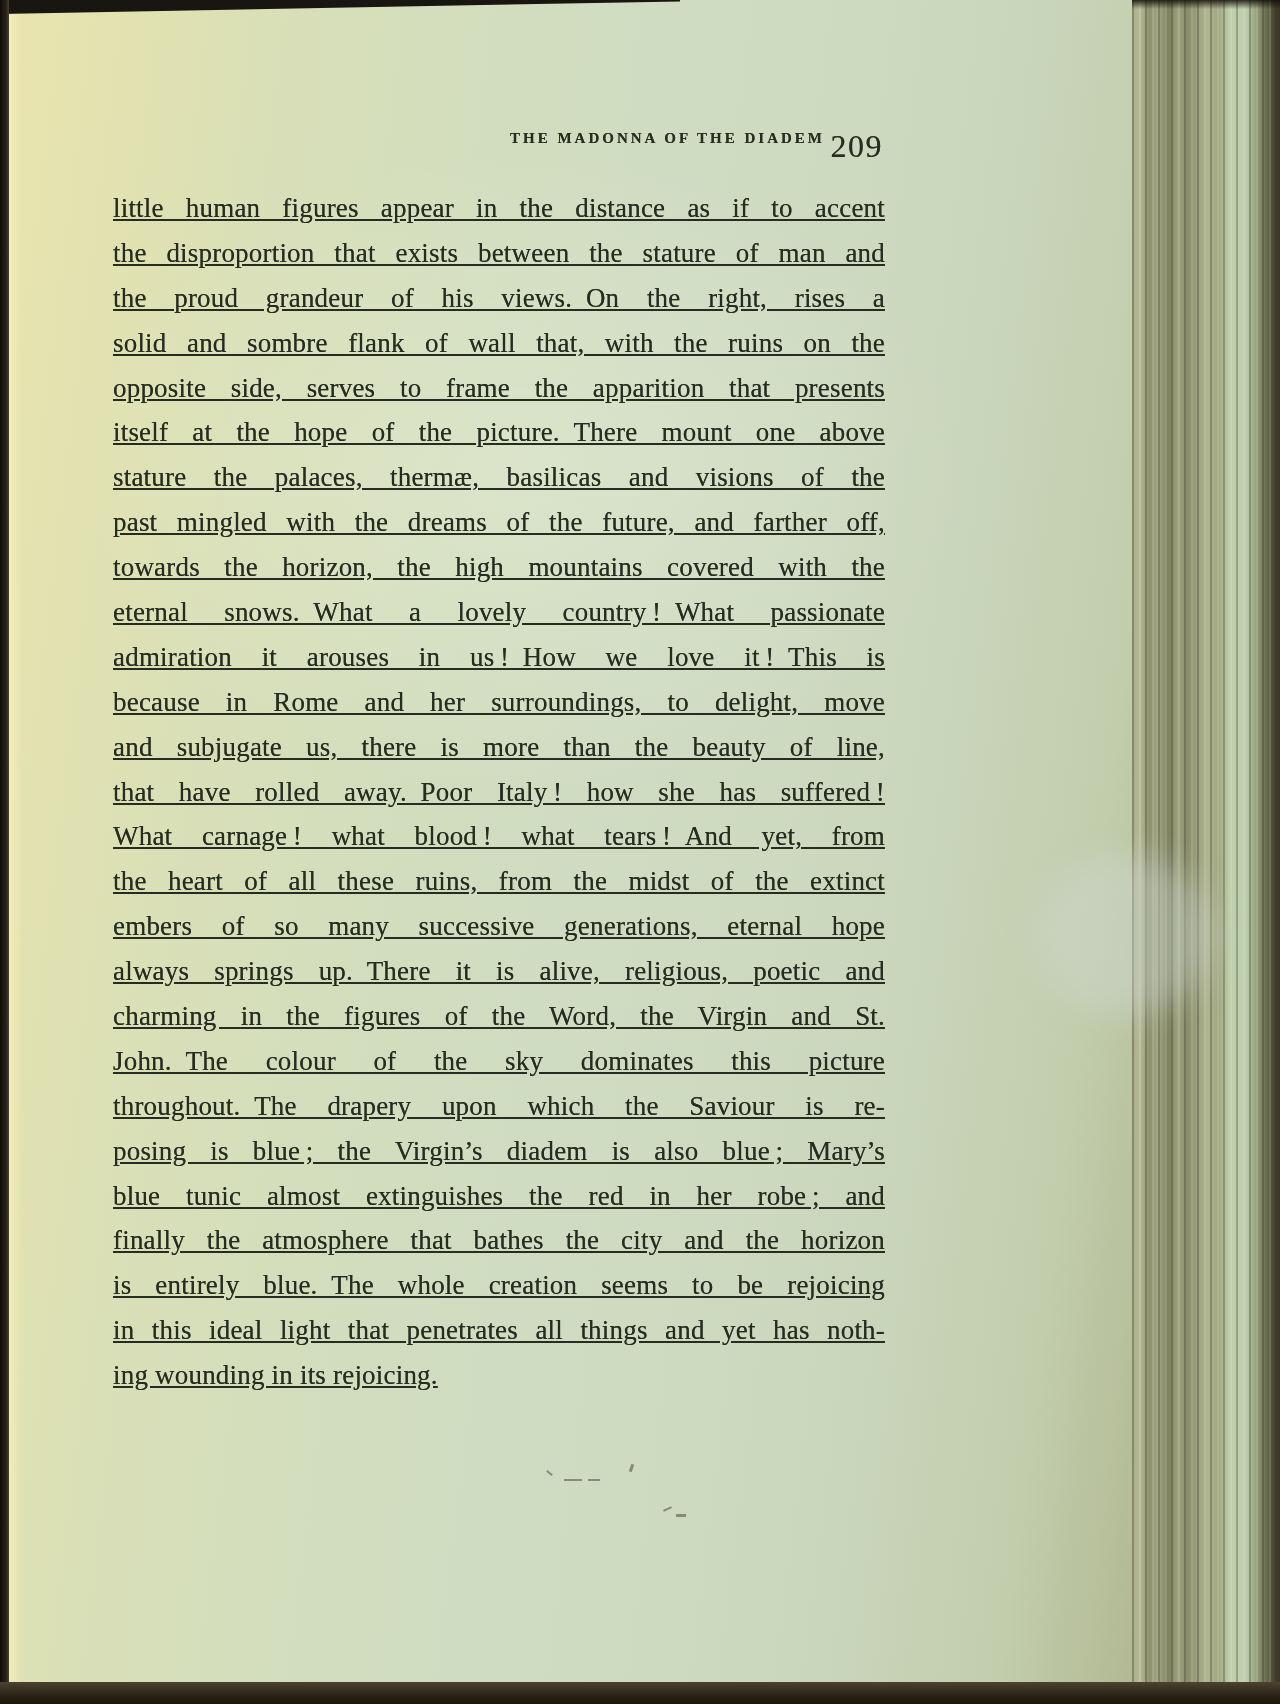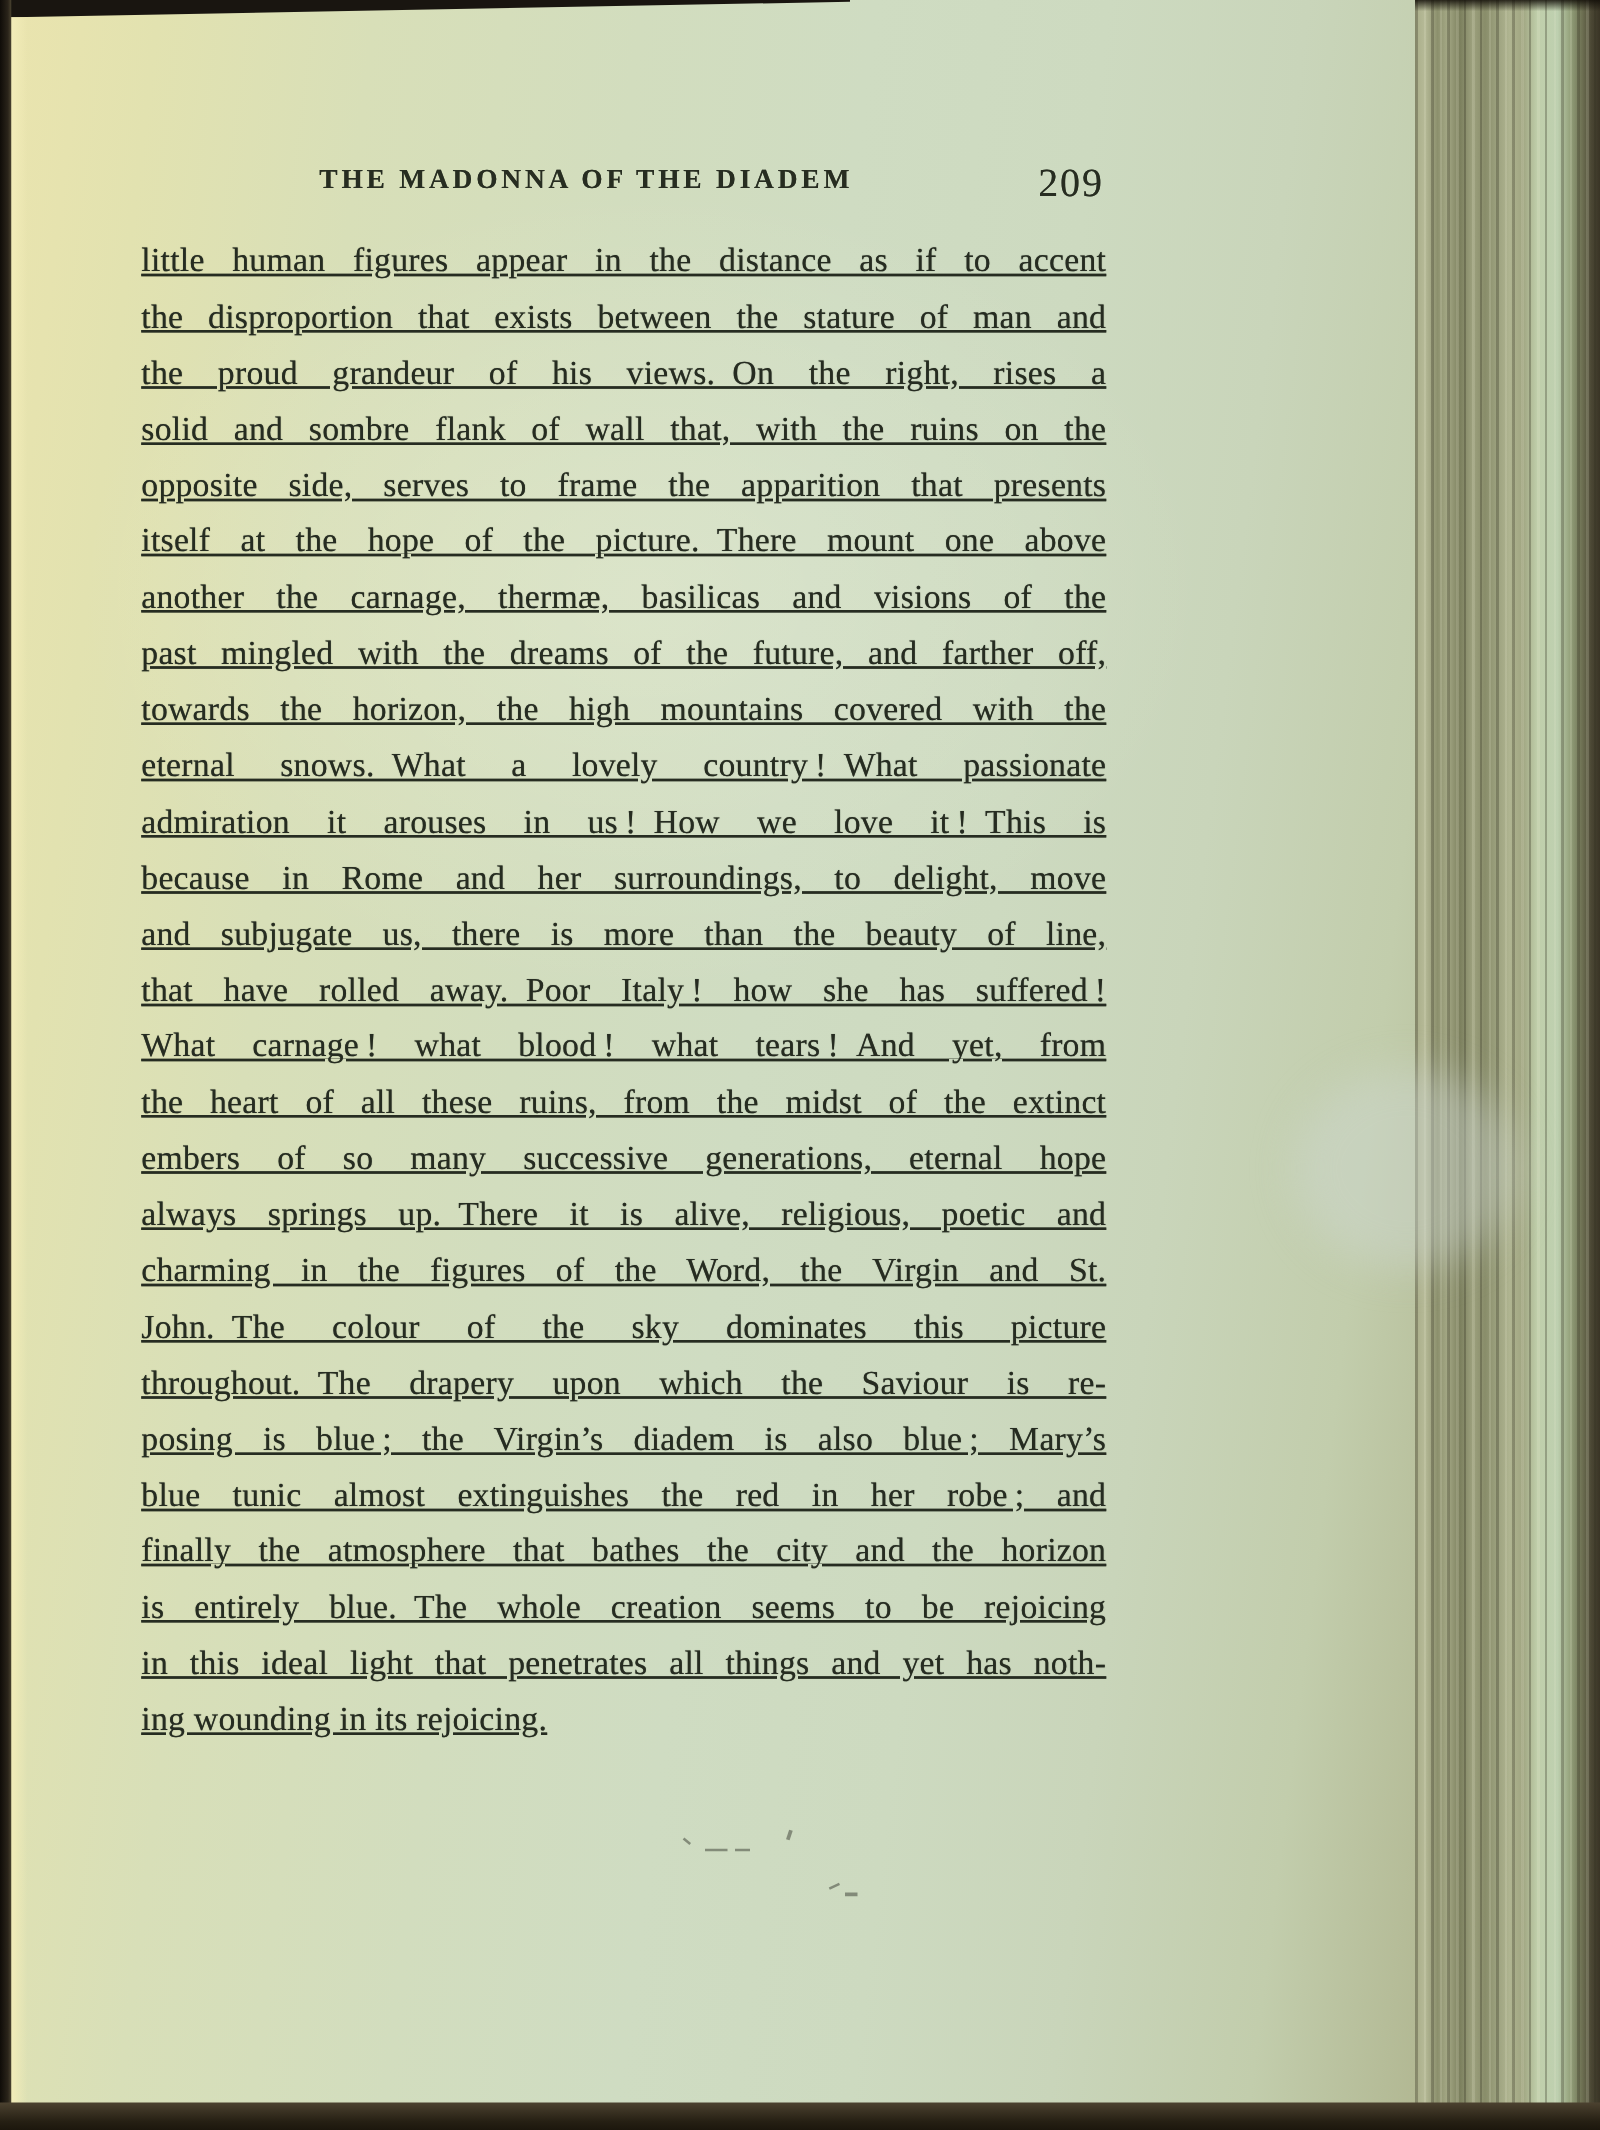--- a/index.html
+++ b/index.html
@@ -62,22 +62,22 @@
   .bottom-band {
     position: absolute; left: 0; top: 1682px; width: 1280px; height: 22px;
     background: linear-gradient(180deg, #4c4230, #251f13 70%, #1c170d);
   }
   
   .running-head {
     position: absolute; left: 105px; top: 130px; width: 772px; height: 34px;
   }
   .head-title {
     position: absolute; left: 0; right: 60px; top: 0;
-    text-align: center;
-    font-size: 22px; font-weight: bold;
+    text-align: right;
+    font-size: 15px; font-weight: bold;
     letter-spacing: 3px;
     color: #272d21;
     text-shadow: 0 0 0.5px rgba(40,46,34,0.7);
   }
   .head-number {
     position: absolute; right: 2px; top: -2px;
     font-size: 32px; letter-spacing: 1.5px;
     color: #272d21;
     text-shadow: 0 0 0.5px rgba(40,46,34,0.7);
   }
@@ -119,21 +119,21 @@
     <div class="head-number">209</div>
   </div>
 
   <div class="body-text">
       <div class="line">little human figures appear in the distance as if to accent</div>
       <div class="line">the disproportion that exists between the stature of man and</div>
       <div class="line">the proud grandeur of his views. On the right, rises a</div>
       <div class="line">solid and sombre flank of wall that, with the ruins on the</div>
       <div class="line">opposite side, serves to frame the apparition that presents</div>
       <div class="line">itself at the hope of the picture. There mount one above</div>
-      <div class="line">another the carnage, thermæ, basilicas and visions of the</div>
+      <div class="line">stature the palaces, thermæ, basilicas and visions of the</div>
       <div class="line">past mingled with the dreams of the future, and farther off,</div>
       <div class="line">towards the horizon, the high mountains covered with the</div>
       <div class="line">eternal snows. What a lovely country ! What passionate</div>
       <div class="line">admiration it arouses in us ! How we love it ! This is</div>
       <div class="line">because in Rome and her surroundings, to delight, move</div>
       <div class="line">and subjugate us, there is more than the beauty of line,</div>
       <div class="line">that have rolled away. Poor Italy ! how she has suffered !</div>
       <div class="line">What carnage ! what blood ! what tears ! And yet, from</div>
       <div class="line">the heart of all these ruins, from the midst of the extinct</div>
       <div class="line">embers of so many successive generations, eternal hope</div>

